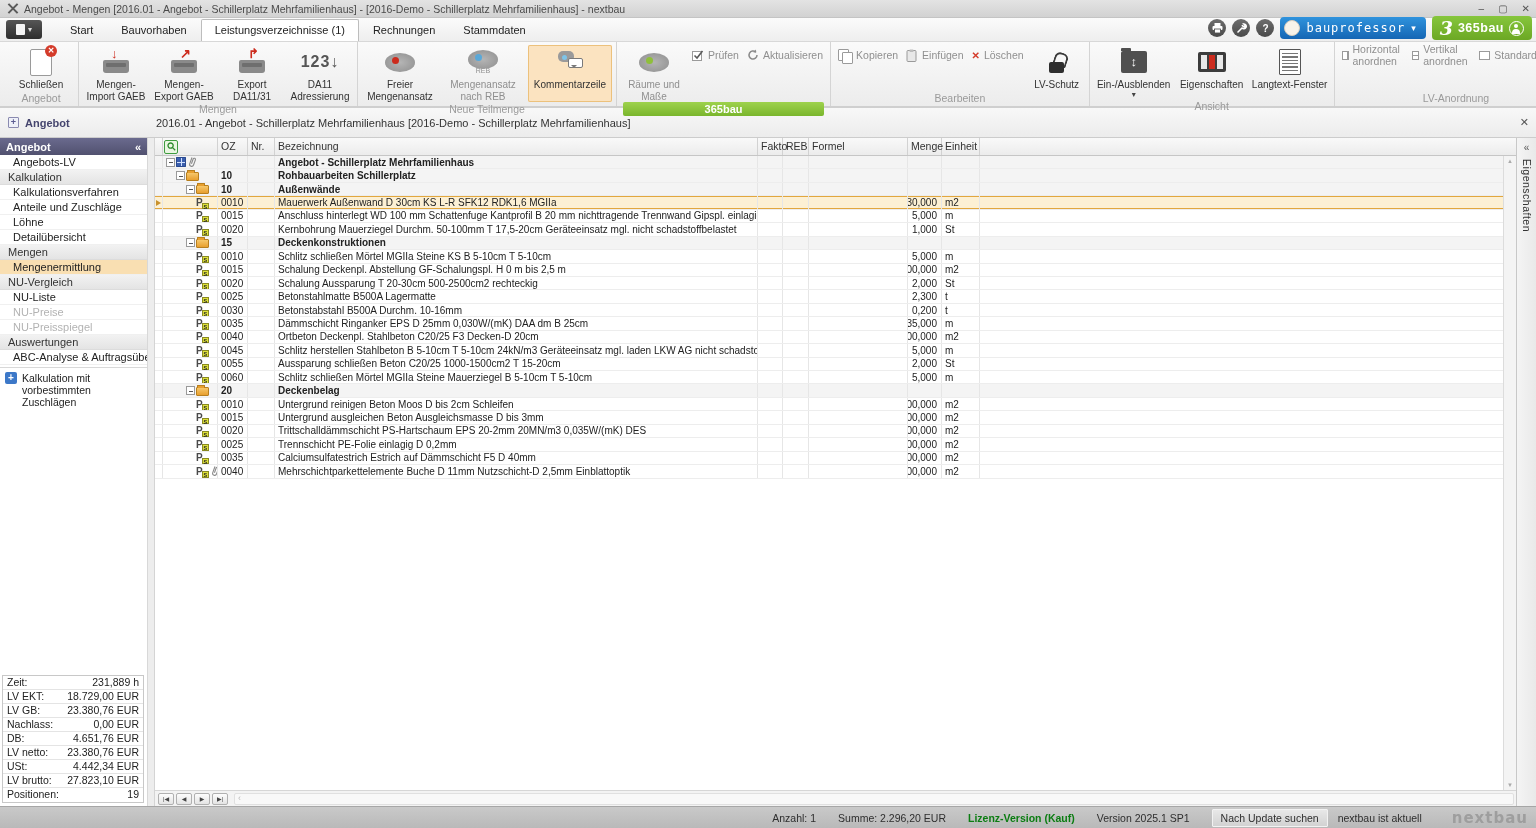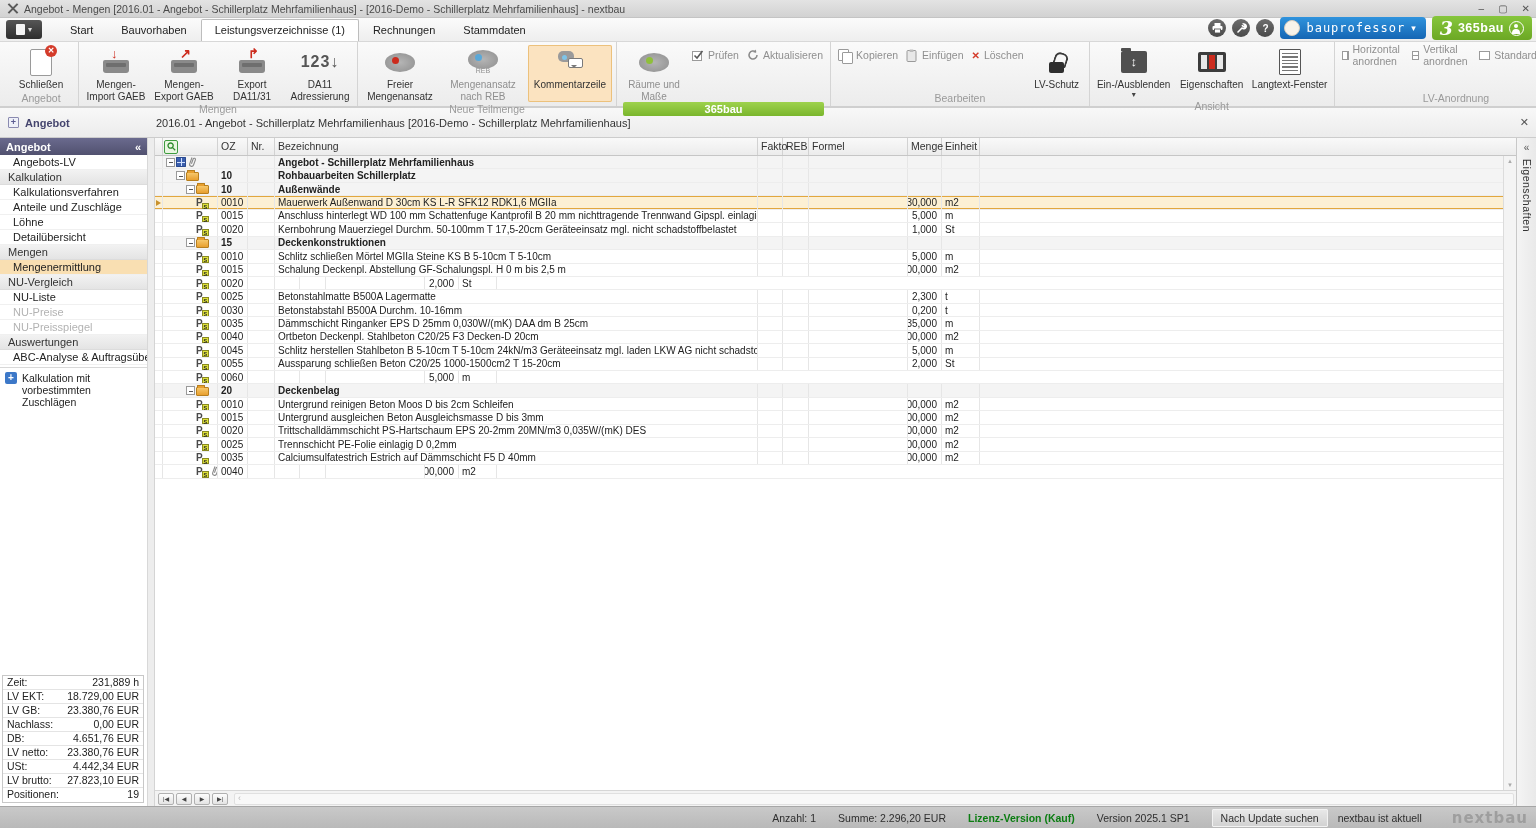--- a/index.html
+++ b/index.html
@@ -731,20 +731,21 @@
         <div class="grow">
           <div class="c gut"></div>
           <div class="c tree">
             <span class="ind" style="width: 3em;"></span>
 
             <span class="picon">P<i>S</i></span>
 
           </div>
           <div class="c oz">0020</div>
           <div class="c nr"></div>
+          <div class="c bez">Schalung Aussparung T 20-30cm 500-2500cm2 rechteckig</div>
           <div class="c fakto"></div>
           <div class="c reb"></div>
           <div class="c formel"></div>
           <div class="c menge">2,000</div>
           <div class="c einheit">St</div>
           <div class="c fill"></div>
         </div>
 
         <div class="grow">
           <div class="c gut"></div>
@@ -863,20 +864,21 @@
         <div class="grow">
           <div class="c gut"></div>
           <div class="c tree">
             <span class="ind" style="width: 3em;"></span>
 
             <span class="picon">P<i>S</i></span>
 
           </div>
           <div class="c oz">0060</div>
           <div class="c nr"></div>
+          <div class="c bez">Schlitz schließen Mörtel MGIIa Steine Mauerziegel B 5-10cm T 5-10cm</div>
           <div class="c fakto"></div>
           <div class="c reb"></div>
           <div class="c formel"></div>
           <div class="c menge">5,000</div>
           <div class="c einheit">m</div>
           <div class="c fill"></div>
         </div>
 
         <div class="grow grp">
           <div class="c gut"></div>
@@ -998,20 +1000,21 @@
           <div class="c tree">
             <span class="ind" style="width: 3em;"></span>
 
             <span class="picon">P<i>S</i></span>
             <svg class="clip" width="9" height="12" viewBox="0 0 9 12">
               <path d="M2.5 2 v6.5 a2 2 0 0 0 4 0 V3 a1.2 1.2 0 0 0 -2.4 0 v5" fill="none" stroke="#8a8a8a" stroke-width="1.1" transform="rotate(20 4.5 6)"></path>
             </svg>
           </div>
           <div class="c oz">0040</div>
           <div class="c nr"></div>
+          <div class="c bez">Mehrschichtparkettelemente Buche D 11mm Nutzschicht-D 2,5mm Einblattoptik</div>
           <div class="c fakto"></div>
           <div class="c reb"></div>
           <div class="c formel"></div>
           <div class="c menge">100,000</div>
           <div class="c einheit">m2</div>
           <div class="c fill"></div>
         </div>
       </div>
 
     <div class="gfill"></div>

